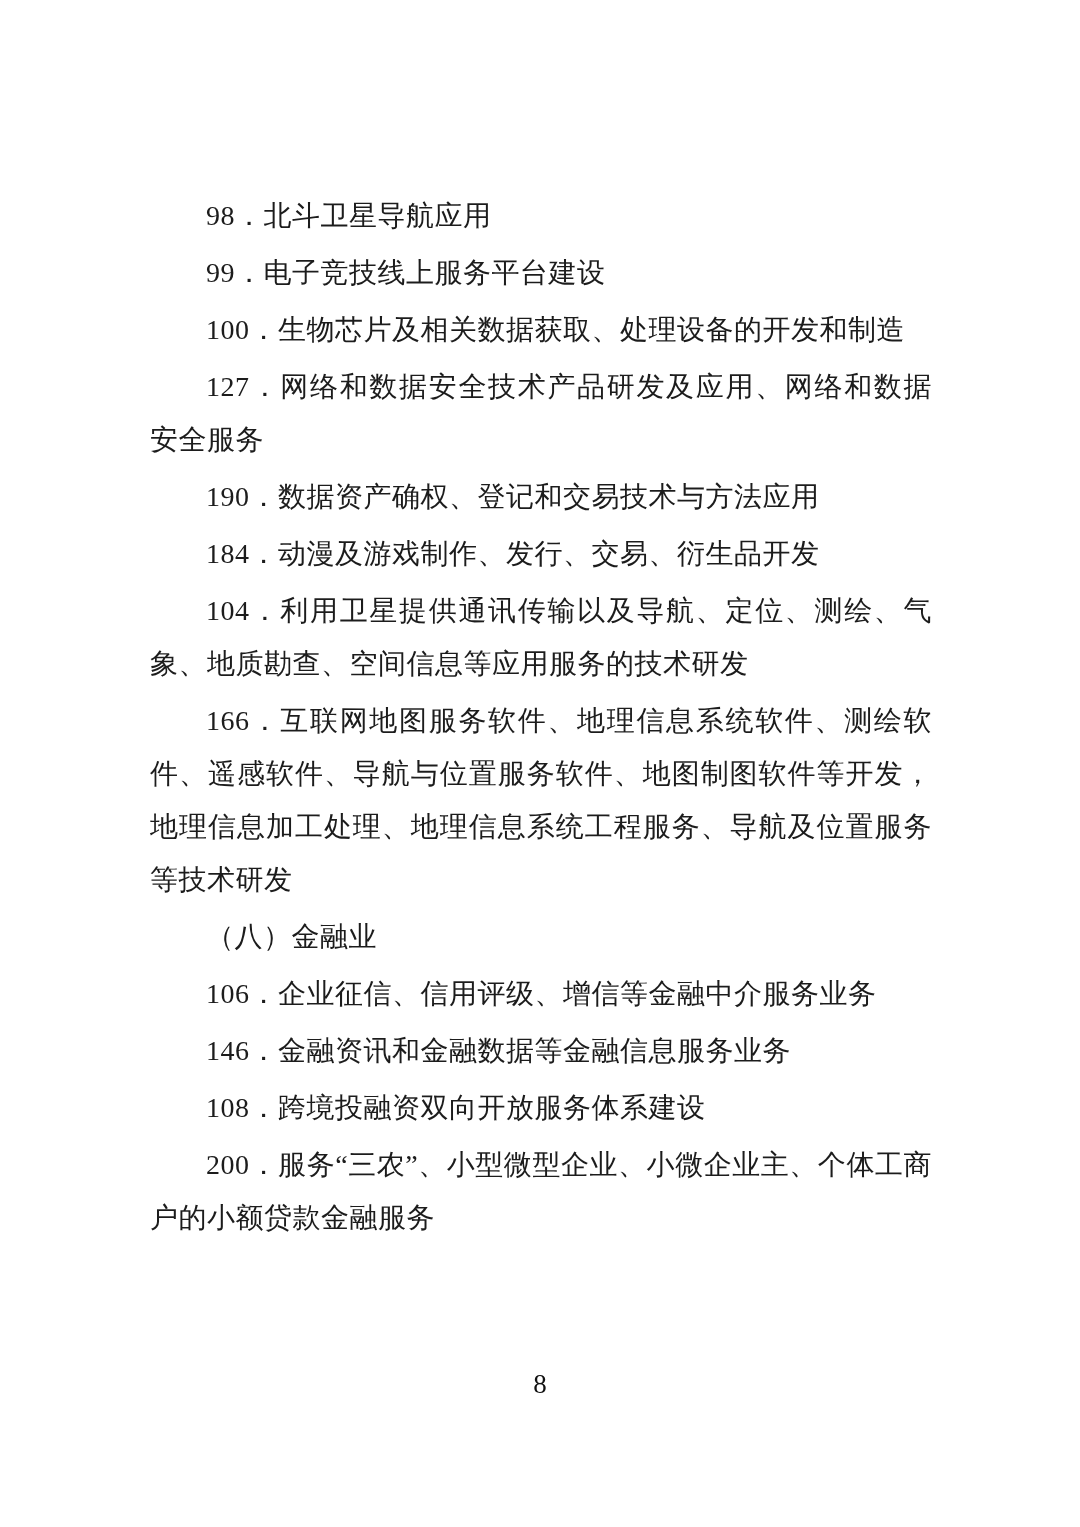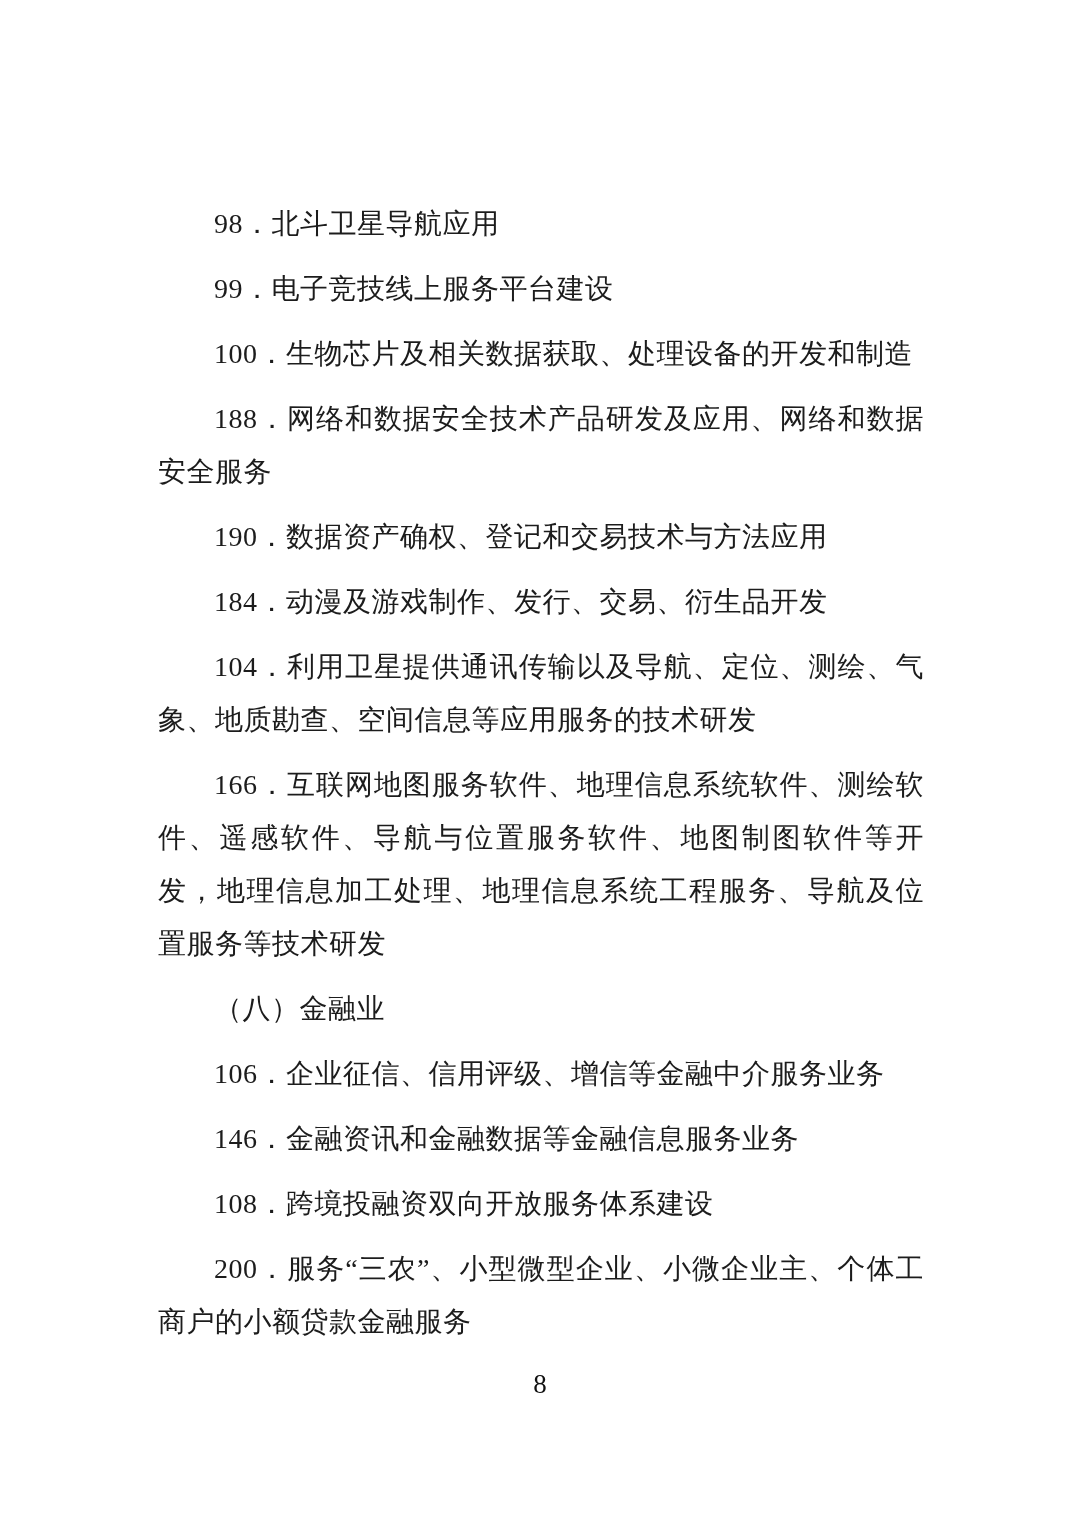--- a/index.html
+++ b/index.html
@@ -16,21 +16,21 @@
     font-family: "Liberation Serif", "DejaVu Serif", serif;
     color: #1c1c1c;
   }
   .doc-body {
     position: absolute;
     left: 146px;
     top: 185px;
     width: 790px;
   }
   .para {
-    margin: 12px;
+    margin: 4px;
     font-size: 28px;
     line-height: 53px;
     text-align: justify;
     text-align-last: left;
     text-justify: inter-character;
     text-indent: 2em;
     letter-spacing: 0.5px;
     word-break: break-all;
   }
   .para.heading {
@@ -48,21 +48,21 @@
   }
 </style>
 </head>
 <body>
 
 <div class="page">
   <div class="doc-body">
     <p class="para">98．北斗卫星导航应用</p>
     <p class="para">99．电子竞技线上服务平台建设</p>
     <p class="para">100．生物芯片及相关数据获取、处理设备的开发和制造</p>
-    <p class="para">188．网络和数据安全技术产品研发及应用、网络和数据安全服务</p>
+    <p class="para">127．网络和数据安全技术产品研发及应用、网络和数据安全服务</p>
     <p class="para">190．数据资产确权、登记和交易技术与方法应用</p>
     <p class="para">184．动漫及游戏制作、发行、交易、衍生品开发</p>
     <p class="para">104．利用卫星提供通讯传输以及导航、定位、测绘、气象、地质勘查、空间信息等应用服务的技术研发</p>
     <p class="para">166．互联网地图服务软件、地理信息系统软件、测绘软件、遥感软件、导航与位置服务软件、地图制图软件等开发，地理信息加工处理、地理信息系统工程服务、导航及位置服务等技术研发</p>
     <p class="para heading">（八）金融业</p>
     <p class="para">106．企业征信、信用评级、增信等金融中介服务业务</p>
     <p class="para">146．金融资讯和金融数据等金融信息服务业务</p>
     <p class="para">108．跨境投融资双向开放服务体系建设</p>
     <p class="para">200．服务“三农”、小型微型企业、小微企业主、个体工商户的小额贷款金融服务</p>
   </div>

